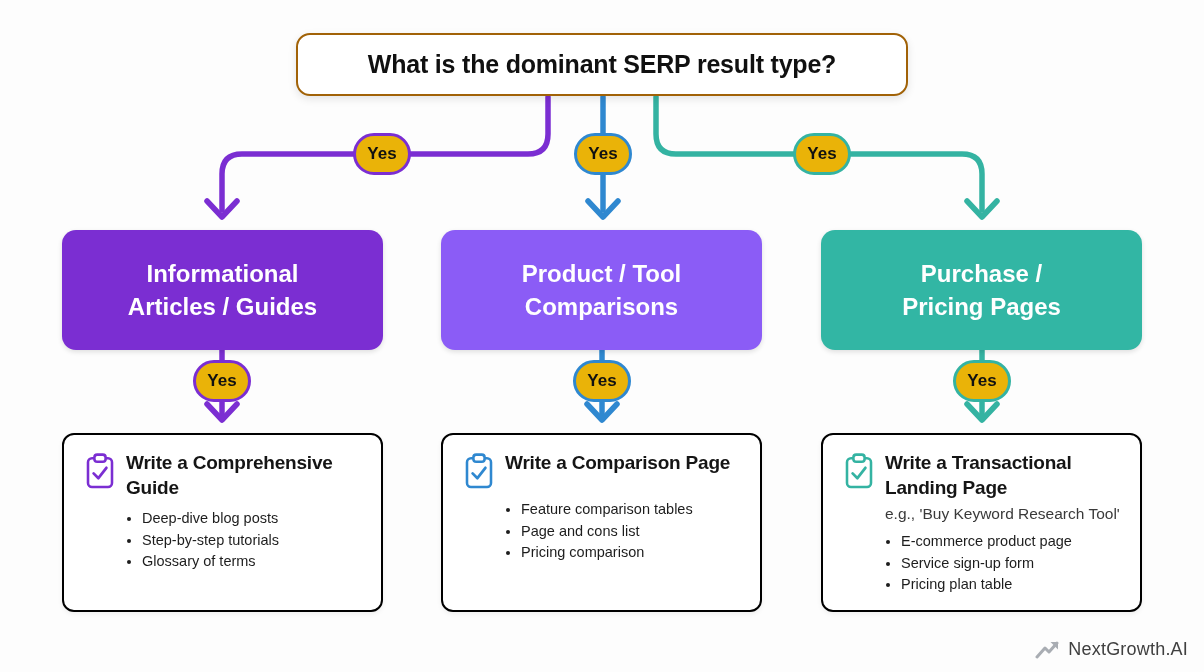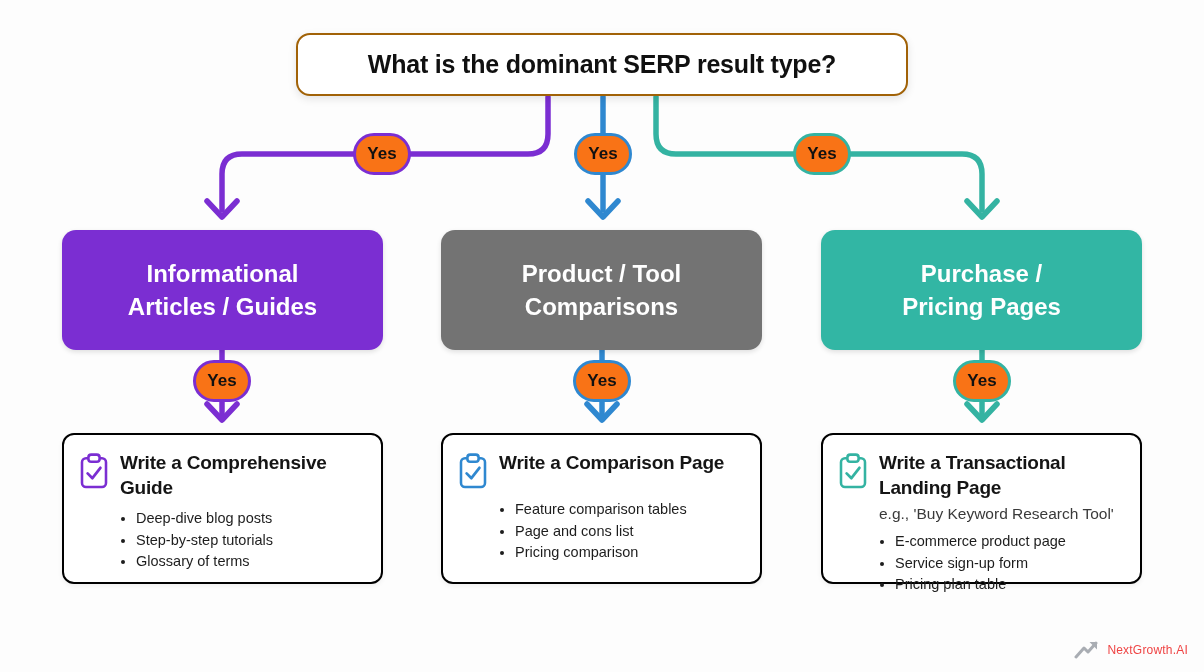--- a/index.html
+++ b/index.html
@@ -17,58 +17,58 @@
     display:flex;align-items:center;justify-content:center;
     box-sizing:border-box;
   }
   .question-box .q-text{
     font-size:25px;font-weight:bold;color:#101010;letter-spacing:-.2px;
   }
   
   .connectors{position:absolute;left:0;top:0;width:1204px;height:672px;pointer-events:none;}
   
   .yes-pill{
-    position:absolute;width:58px;height:42px;background:#f97316;
+    position:absolute;width:58px;height:42px;background:#eab308;
     border-radius:21px;border:3px solid;box-sizing:border-box;
     display:flex;align-items:center;justify-content:center;
     font-size:17px;font-weight:bold;color:#111;
   }
   .bc-purple{border-color:#7B2ED2;}
   .bc-blue{border-color:#2F88D0;}
   .bc-teal{border-color:#34B3A2;}
   
   .category-box{
     position:absolute;top:230px;height:120px;width:321px;
     border-radius:14px;box-sizing:border-box;
     display:flex;flex-direction:column;align-items:center;justify-content:center;
     color:#FFFFFF;font-size:24px;font-weight:bold;line-height:33px;text-align:center;
     box-shadow:0 2px 5px rgba(0,0,0,.12);
   }
   .bg-purple{background:#7B2ED2;}
-  .bg-blue{background:#737373;}
+  .bg-blue{background:#8b5cf6;}
   .bg-teal{background:#32B6A4;}
   
   .detail-card{
-    position:absolute;top:433px;height:151px;width:321px;
+    position:absolute;top:433px;height:179px;width:321px;
     background:#FFFFFF;border:2.5px solid;border-radius:12px;
-    box-sizing:border-box;padding:15px 18px 12px 14px;
+    box-sizing:border-box;padding:15px 18px 12px 20px;
     box-shadow:0 2px 5px rgba(0,0,0,.06);
   }
   .card-header{display:flex;align-items:flex-start;}
   .card-icon{flex:0 0 32px;margin-right:10px;margin-top:1px;}
   .card-title{font-size:19px;line-height:25px;font-weight:bold;color:#151515;letter-spacing:-.2px;}
   .card-example{margin:5px 0 0 42px;font-size:15.5px;color:#3A3A3A;}
   .card-bullets{margin:8px 0 0 42px;padding:0 0 0 16px;list-style:disc;}
   .card-bullets li{font-size:14.5px;line-height:21.5px;color:#1D1D1D;}
   
   .footer-brand{
     position:absolute;right:16px;bottom:12px;
     display:flex;align-items:center;gap:7px;
   }
-  .footer-brand .brand-text{font-size:12px;font-weight:500;color:#ef4444;letter-spacing:.2px;}
+  .footer-brand .brand-text{font-size:18px;font-weight:500;color:#404040;letter-spacing:.2px;}
 </style>
 </head>
 <body>
 
 <div class="canvas">
 
   <svg class="connectors" viewBox="0 0 1204 672">
 
     <path d="M548,97 L548,134 Q548,154 528,154 L242,154 Q222,154 222,174 L222,210" fill="none" stroke-width="5.5" stroke-linecap="round" stroke-linejoin="round" stroke="#7B2ED2"></path>
     <path d="M207,201 L222,217 L237,201" fill="none" stroke-width="5.5" stroke-linecap="round" stroke-linejoin="round" stroke="#7B2ED2"></path>

